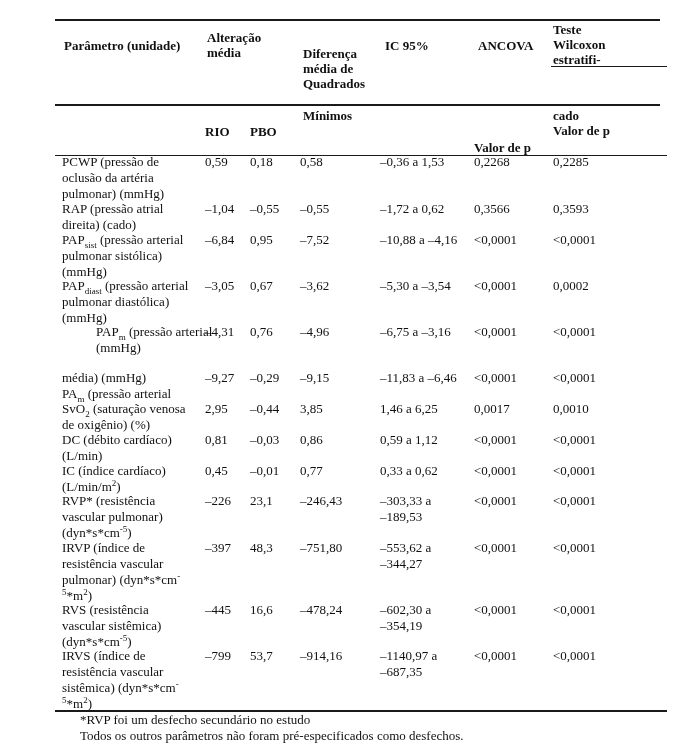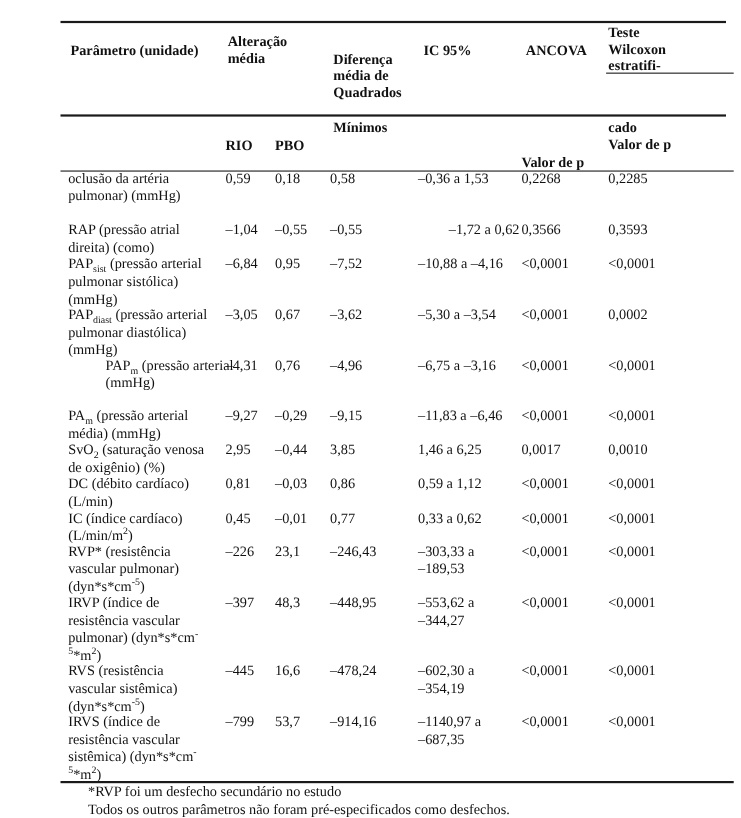--- a/index.html
+++ b/index.html
@@ -62,40 +62,41 @@
     <div>cado</div>
     <div>Valor de p</div>
   </div>
 
   <div class="rule-sub"></div>
 
   <div id="rows">
 
     <div>
       <div class="cell param" style="top:154px;">
+        <div>PCWP (pressão de</div>
         <div>oclusão da artéria</div>
         <div>pulmonar) (mmHg)</div>
       </div>
       <div class="cell c-rio" style="top:154px;">0,59</div>
       <div class="cell c-pbo" style="top:154px;">0,18</div>
       <div class="cell c-dif" style="top:154px;">0,58</div>
       <div class="cell c-ic" style="top:154px;">–0,36 a 1,53</div>
       <div class="cell c-anc" style="top:154px;">0,2268</div>
       <div class="cell c-wil" style="top:154px;">0,2285</div>
     </div>
 
     <div>
       <div class="cell param" style="top:201px;">
         <div>RAP (pressão atrial</div>
-        <div>direita) (como)</div>
+        <div>direita) (cado)</div>
       </div>
       <div class="cell c-rio" style="top:201px;">–1,04</div>
       <div class="cell c-pbo" style="top:201px;">–0,55</div>
       <div class="cell c-dif" style="top:201px;">–0,55</div>
-      <div class="cell c-ic" style="top:201px;margin-left:28px;">–1,72 a 0,62</div>
+      <div class="cell c-ic" style="top:201px;">–1,72 a 0,62</div>
       <div class="cell c-anc" style="top:201px;">0,3566</div>
       <div class="cell c-wil" style="top:201px;">0,3593</div>
     </div>
 
     <div>
       <div class="cell param" style="top:232px;">
         <div><span>PAP</span><sub>sist</sub><span> (pressão arterial</span></div>
         <div>pulmonar sistólica)</div>
         <div>(mmHg)</div>
       </div>
@@ -129,22 +130,22 @@
       <div class="cell c-rio" style="top:324px;">–4,31</div>
       <div class="cell c-pbo" style="top:324px;">0,76</div>
       <div class="cell c-dif" style="top:324px;">–4,96</div>
       <div class="cell c-ic" style="top:324px;">–6,75 a –3,16</div>
       <div class="cell c-anc" style="top:324px;">&lt;0,0001</div>
       <div class="cell c-wil" style="top:324px;">&lt;0,0001</div>
     </div>
 
     <div>
       <div class="cell param" style="top:370px;">
+        <div>média) (mmHg)</div>
         <div><span>PA</span><sub>m</sub><span> (pressão arterial</span></div>
-        <div>média) (mmHg)</div>
       </div>
       <div class="cell c-rio" style="top:370px;">–9,27</div>
       <div class="cell c-pbo" style="top:370px;">–0,29</div>
       <div class="cell c-dif" style="top:370px;">–9,15</div>
       <div class="cell c-ic" style="top:370px;">–11,83 a –6,46</div>
       <div class="cell c-anc" style="top:370px;">&lt;0,0001</div>
       <div class="cell c-wil" style="top:370px;">&lt;0,0001</div>
     </div>
 
     <div>
@@ -205,21 +206,21 @@
 
     <div>
       <div class="cell param" style="top:540px;">
         <div>IRVP (índice de</div>
         <div>resistência vascular</div>
         <div><span>pulmonar) (dyn*s*cm</span><sup>-</sup></div>
         <div><sup>5</sup><span>*m</span><sup>2</sup><span>)</span></div>
       </div>
       <div class="cell c-rio" style="top:540px;">–397</div>
       <div class="cell c-pbo" style="top:540px;">48,3</div>
-      <div class="cell c-dif" style="top:540px;">–448,95</div>
+      <div class="cell c-dif" style="top:540px;">–751,80</div>
       <div class="cell c-ic" style="top:540px;">
         <div>–553,62 a</div>
         <div>–344,27</div>
       </div>
       <div class="cell c-anc" style="top:540px;">&lt;0,0001</div>
       <div class="cell c-wil" style="top:540px;">&lt;0,0001</div>
     </div>
 
     <div>
       <div class="cell param" style="top:602px;">

